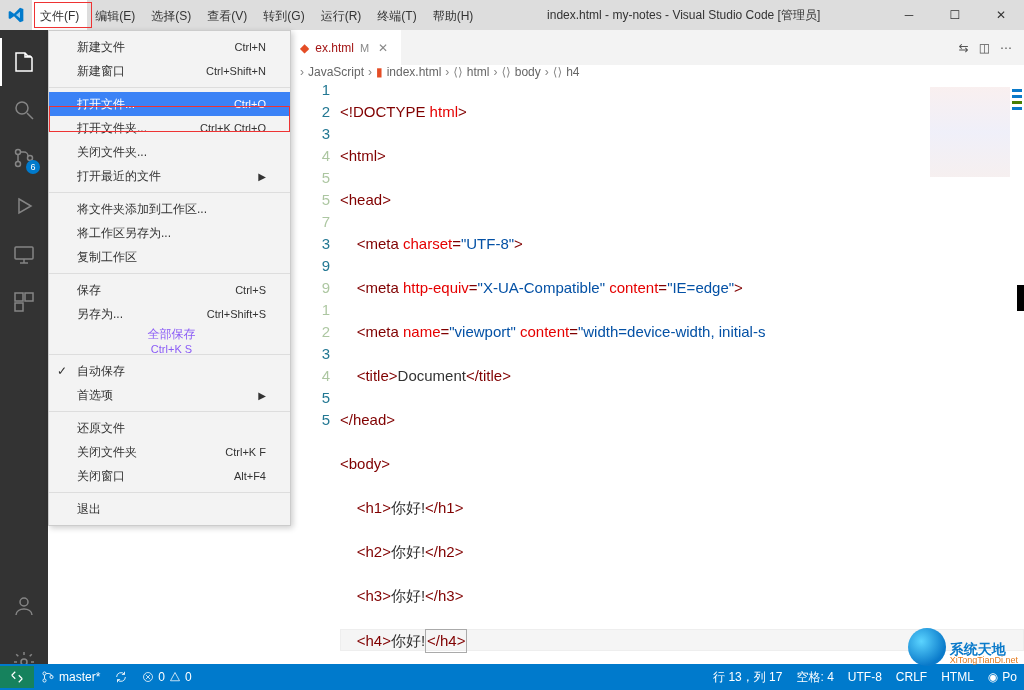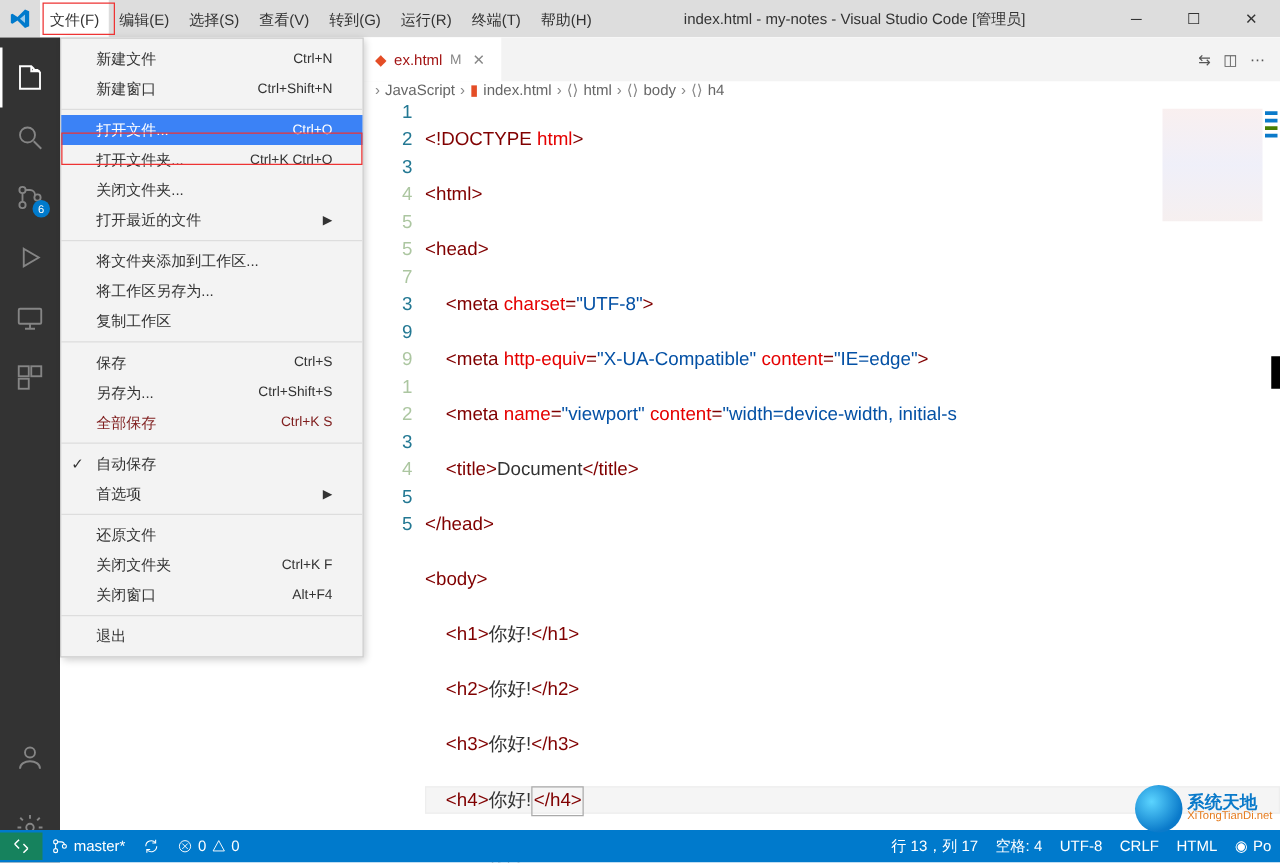--- a/index.html
+++ b/index.html
@@ -54,33 +54,33 @@
 
 .minimap { position: absolute; right: 14px; top: 57px; width: 80px; height: 90px; background: linear-gradient(180deg, #f5e5e5 0%, #e5e5f5 50%, #f0e5e5 100%); opacity: 0.6; }
 .overview-ruler { position: absolute; right: 0; top: 57px; width: 14px; height: 560px; }
 .ov-mark { position: absolute; right: 2px; width: 10px; height: 3px; }
 .ov-green { background: #487e02; }
 .ov-blue { background: #0a7aca; }
 .ov-black { position: absolute; right: 0; width: 7px; height: 26px; background: #000; top: 198px; }
 
 .dropdown { position: absolute; left: 48px; top: 30px; width: 243px; background: #f3f3f3; box-shadow: 2px 2px 6px rgba(0,0,0,0.2); border: 1px solid #ccc; z-index: 50; padding: 4px 0; }
 .dd-item { height: 24px; display: flex; align-items: center; padding: 0 24px 0 28px; justify-content: space-between; color: #333; }
-.dd-item.disabled { color: #7f1d1d; }
+.dd-item.disabled { color: #8b5cf6; flex-direction: column; }
 .dd-item.hover { background: #3b82f6; color: #fff; }
 .dd-shortcut { color: inherit; font-size: 11px; }
 .dd-sep { height: 1px; background: #ddd; margin: 4px 0; }
 .dd-check { position: absolute; left: 8px; }
 .dd-arrow { font-size: 10px; }
 
 .statusbar { position: absolute; bottom: 0; left: 0; right: 0; height: 26px; background: #007acc; color: #fff; display: flex; align-items: center; font-size: 12px; }
 .sb-remote { width: 34px; height: 22px; background: #16825d; display: flex; align-items: center; justify-content: center; }
 .sb-item { padding: 0 7px; height: 22px; display: flex; align-items: center; gap: 4px; }
 .sb-right { margin-left: auto; display: flex; }
 
-.watermark-logo { position: absolute; right: 6px; bottom: 24px; display: flex; align-items: center; gap: 4px; z-index: 60; }
+.watermark-logo { position: absolute; right: 6px; bottom: 24px; display: flex; align-items: flex-end; gap: 4px; z-index: 60; }
 .wm-circle { width: 38px; height: 38px; border-radius: 50%; background: radial-gradient(circle at 35% 35%, #5bd4ff, #0a7aca 70%); position: relative; }
 .wm-text { font-size: 10px; line-height: 11px; }
 .wm-cn { font-weight: bold; color: #0a7aca; font-size: 14px; }
 .wm-en { color: #e57a1c; font-size: 9px; }
 </style>
 </head>
 <body>
 
 <div class="titlebar">
   <div class="vscode-icon">

